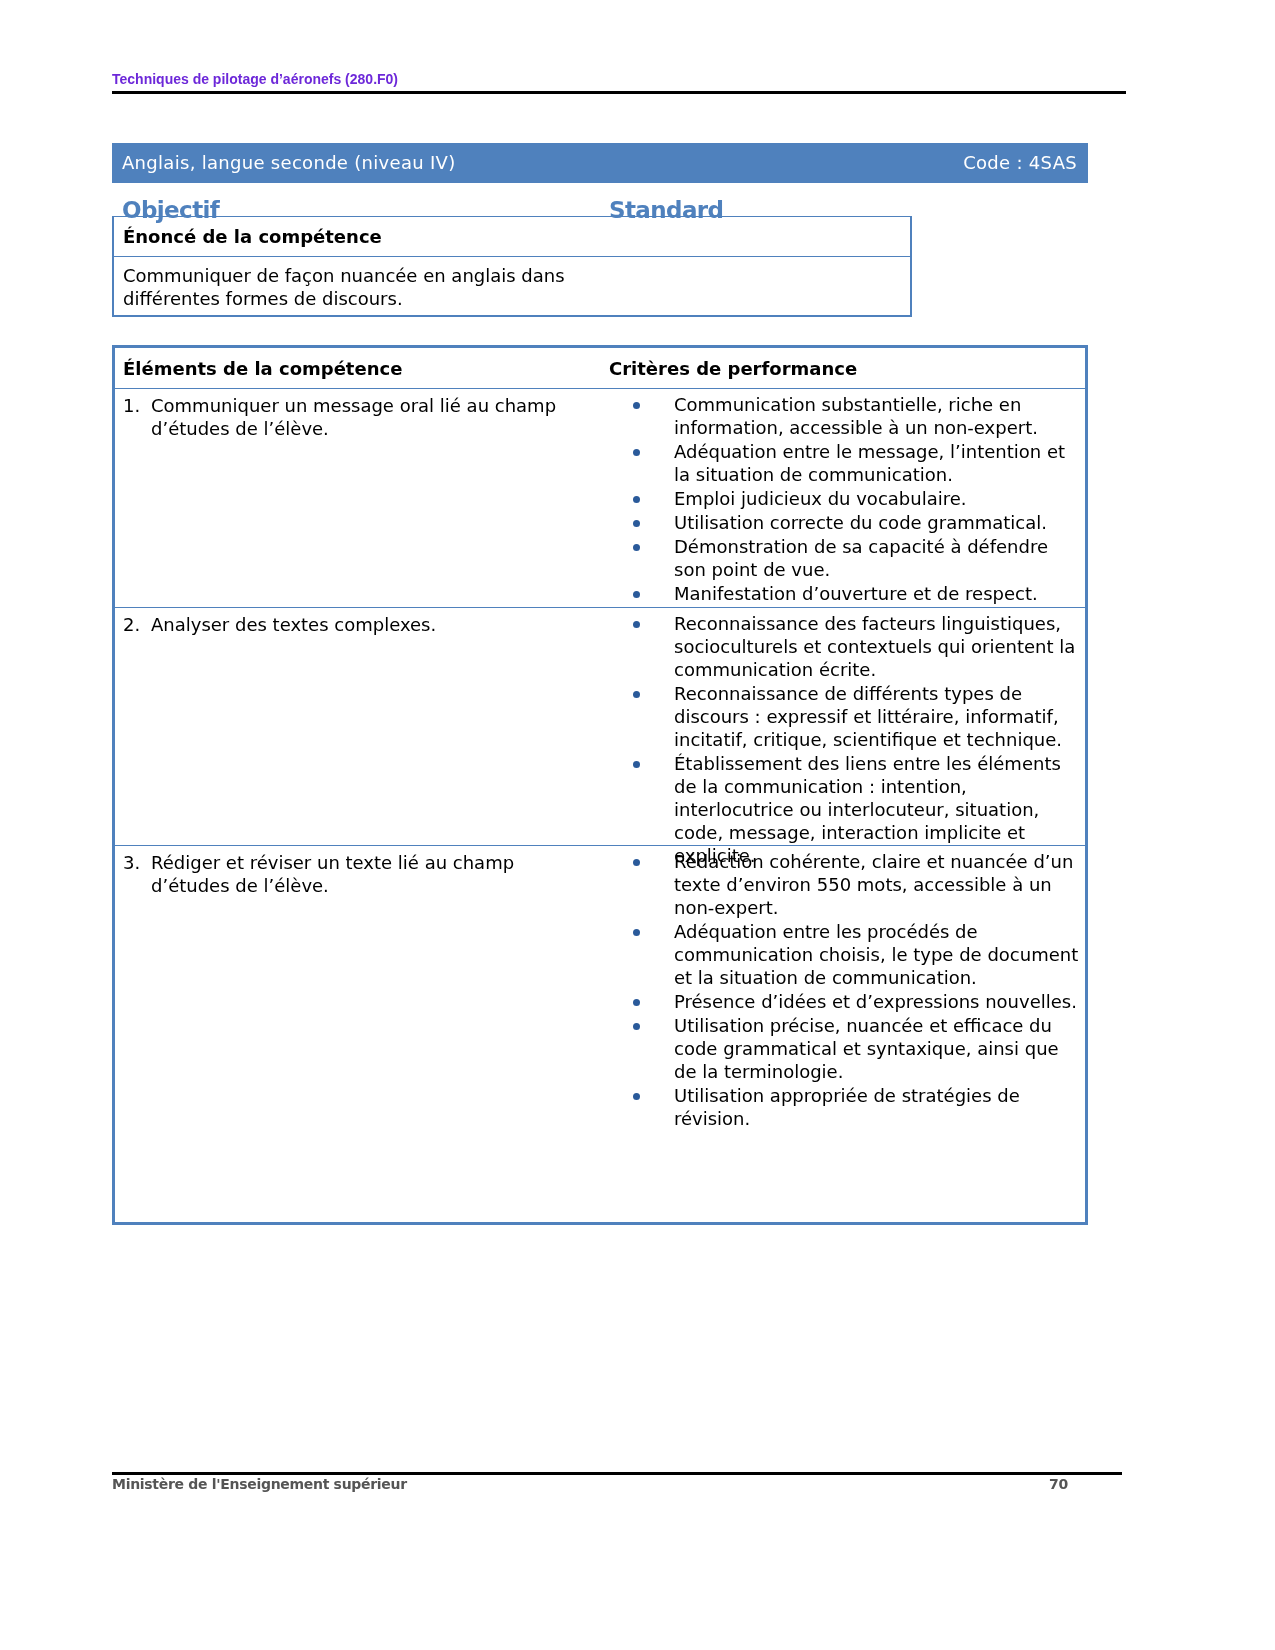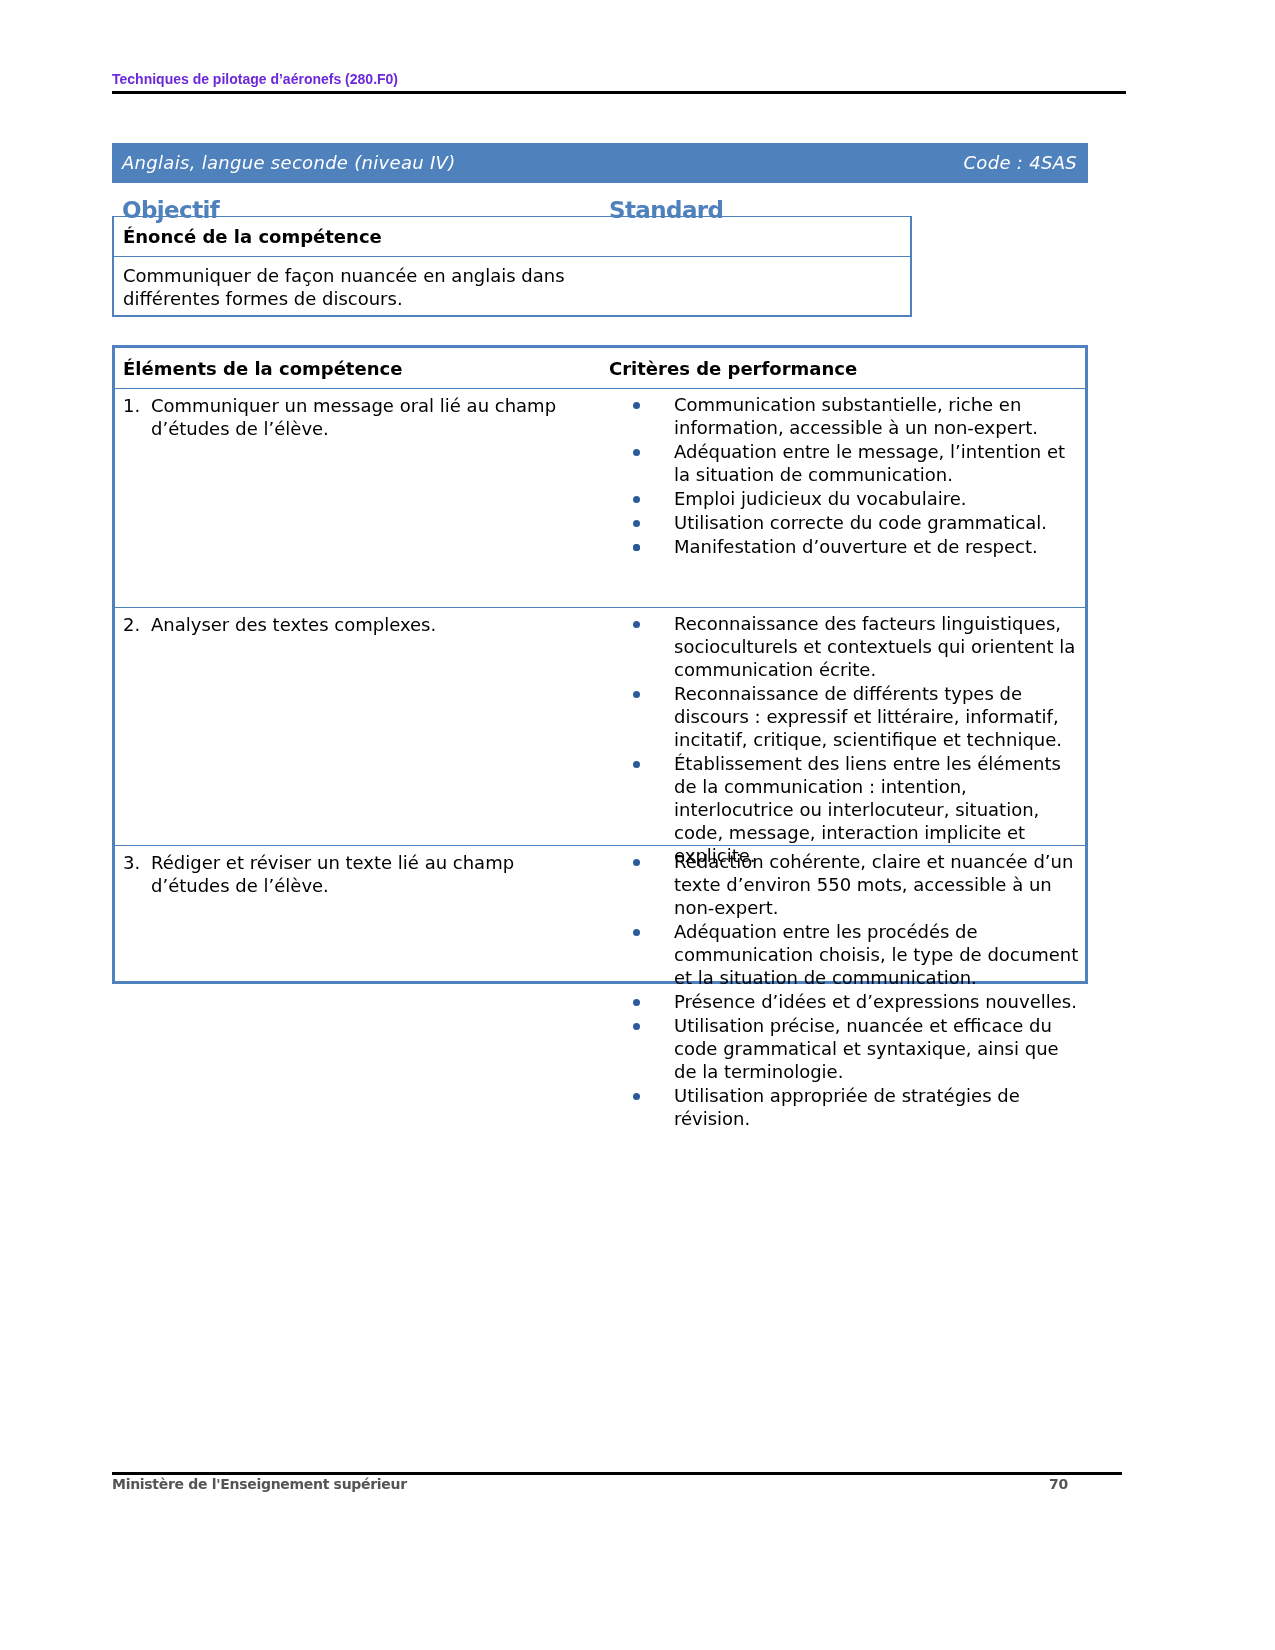--- a/index.html
+++ b/index.html
@@ -3,32 +3,32 @@
 <meta charset="utf-8">
 <style>
   html, body { margin: 0; padding: 0; background: #ffffff; }
   body { width: 1275px; height: 1650px; position: relative; font-family: "DejaVu Sans", sans-serif; color: #000; overflow: hidden; }
 
   .page-header { position: absolute; left: 112px; top: 70px; width: 1014px; }
   .page-header .title { font-family: "Liberation Sans", sans-serif; font-weight: bold; font-size: 14px; color: #6d28d9; padding-left: 0; line-height: 18px; }
   .page-header .rule { height: 3px; background: #000; margin-top: 3px; }
 
   .course-bar { position: absolute; left: 112px; top: 143px; width: 976px; height: 40px; background: #4f81bd; color: #fff; display: flex; justify-content: space-between; align-items: center; box-sizing: border-box; padding: 0 11px 0 10px; font-size: 18px; letter-spacing: 0.3px; }
-  .course-bar span { line-height: 40px; font-style: italic; }
+  .course-bar span { line-height: 40px; }
 
   .obj-head { position: absolute; top: 197px; left: 112px; width: 976px; height: 32px; }
   .obj-head .lbl { position: absolute; top: 0; font-weight: bold; font-size: 23px; color: #4f81bd; letter-spacing: -0.6px; }
   .obj-head .objectif { left: 10px; }
   .obj-head .standard { left: 497px; }
 
   .box1 { position: absolute; left: 112px; top: 216px; width: 800px; height: 101px; box-sizing: border-box; border: 2px solid #4f81bd; border-top-width: 1px; }
   .box1 .row-h { height: 40px; border-bottom: 1px solid #4f81bd; box-sizing: border-box; padding: 9px 0 0 9px; font-weight: bold; font-size: 18px; }
   .box1 .row-b { padding: 7px 0 0 9px; font-size: 18px; line-height: 23px; width: 460px; }
 
-  .box2 { position: absolute; left: 112px; top: 345px; width: 976px; height: 639px; box-sizing: border-box; border: 3px solid #4f81bd; border-top-width: 3px; }
+  .box2 { position: absolute; left: 112px; top: 345px; width: 976px; height: 880px; box-sizing: border-box; border: 3px solid #4f81bd; border-top-width: 3px; }
   .tbl-head { height: 41px; border-bottom: 1px solid #4f81bd; box-sizing: border-box; position: relative; font-weight: bold; font-size: 18px; }
   .tbl-head .c1 { position: absolute; left: 8px; top: 10px; }
   .tbl-head .c2 { position: absolute; left: 494px; top: 10px; }
 
   .trow { position: relative; border-bottom: 1px solid #4f81bd; box-sizing: border-box; }
   .trow:last-child { border-bottom: none; }
   .trow .elem { position: absolute; left: 8px; top: 5px; width: 470px; font-size: 18px; line-height: 23px; }
   .trow .elem .num { position: absolute; left: 0; top: 0; }
   .trow .elem .txt { display: block; padding-left: 28px; }
   .trow .crit { position: absolute; left: 514px; top: 4px; width: 450px; list-style: none; margin: 0; padding: 0; }
@@ -72,21 +72,21 @@
   <div class="trow" style="height:219px;">
     <div class="elem">
       <span class="num">1.</span>
       <span class="txt">Communiquer un message oral lié au champ d’études de l’élève.</span>
     </div>
     <ul class="crit">
       <li><span class="bullet"></span><span>Communication substantielle, riche en information, accessible à un non-expert.</span></li>
       <li><span class="bullet"></span><span>Adéquation entre le message, l’intention et la situation de communication.</span></li>
       <li><span class="bullet"></span><span>Emploi judicieux du vocabulaire.</span></li>
       <li><span class="bullet"></span><span>Utilisation correcte du code grammatical.</span></li>
-      <li><span class="bullet"></span></li>
+      <li><span class="bullet"></span><span>Démonstration de sa capacité à défendre son point de vue.</span></li>
       <li><span class="bullet"></span><span>Manifestation d’ouverture et de respect.</span></li>
     </ul>
   </div>
 
   <div class="trow" style="height:238px;">
     <div class="elem">
       <span class="num">2.</span>
       <span class="txt">Analyser des textes complexes.</span>
     </div>
     <ul class="crit">

